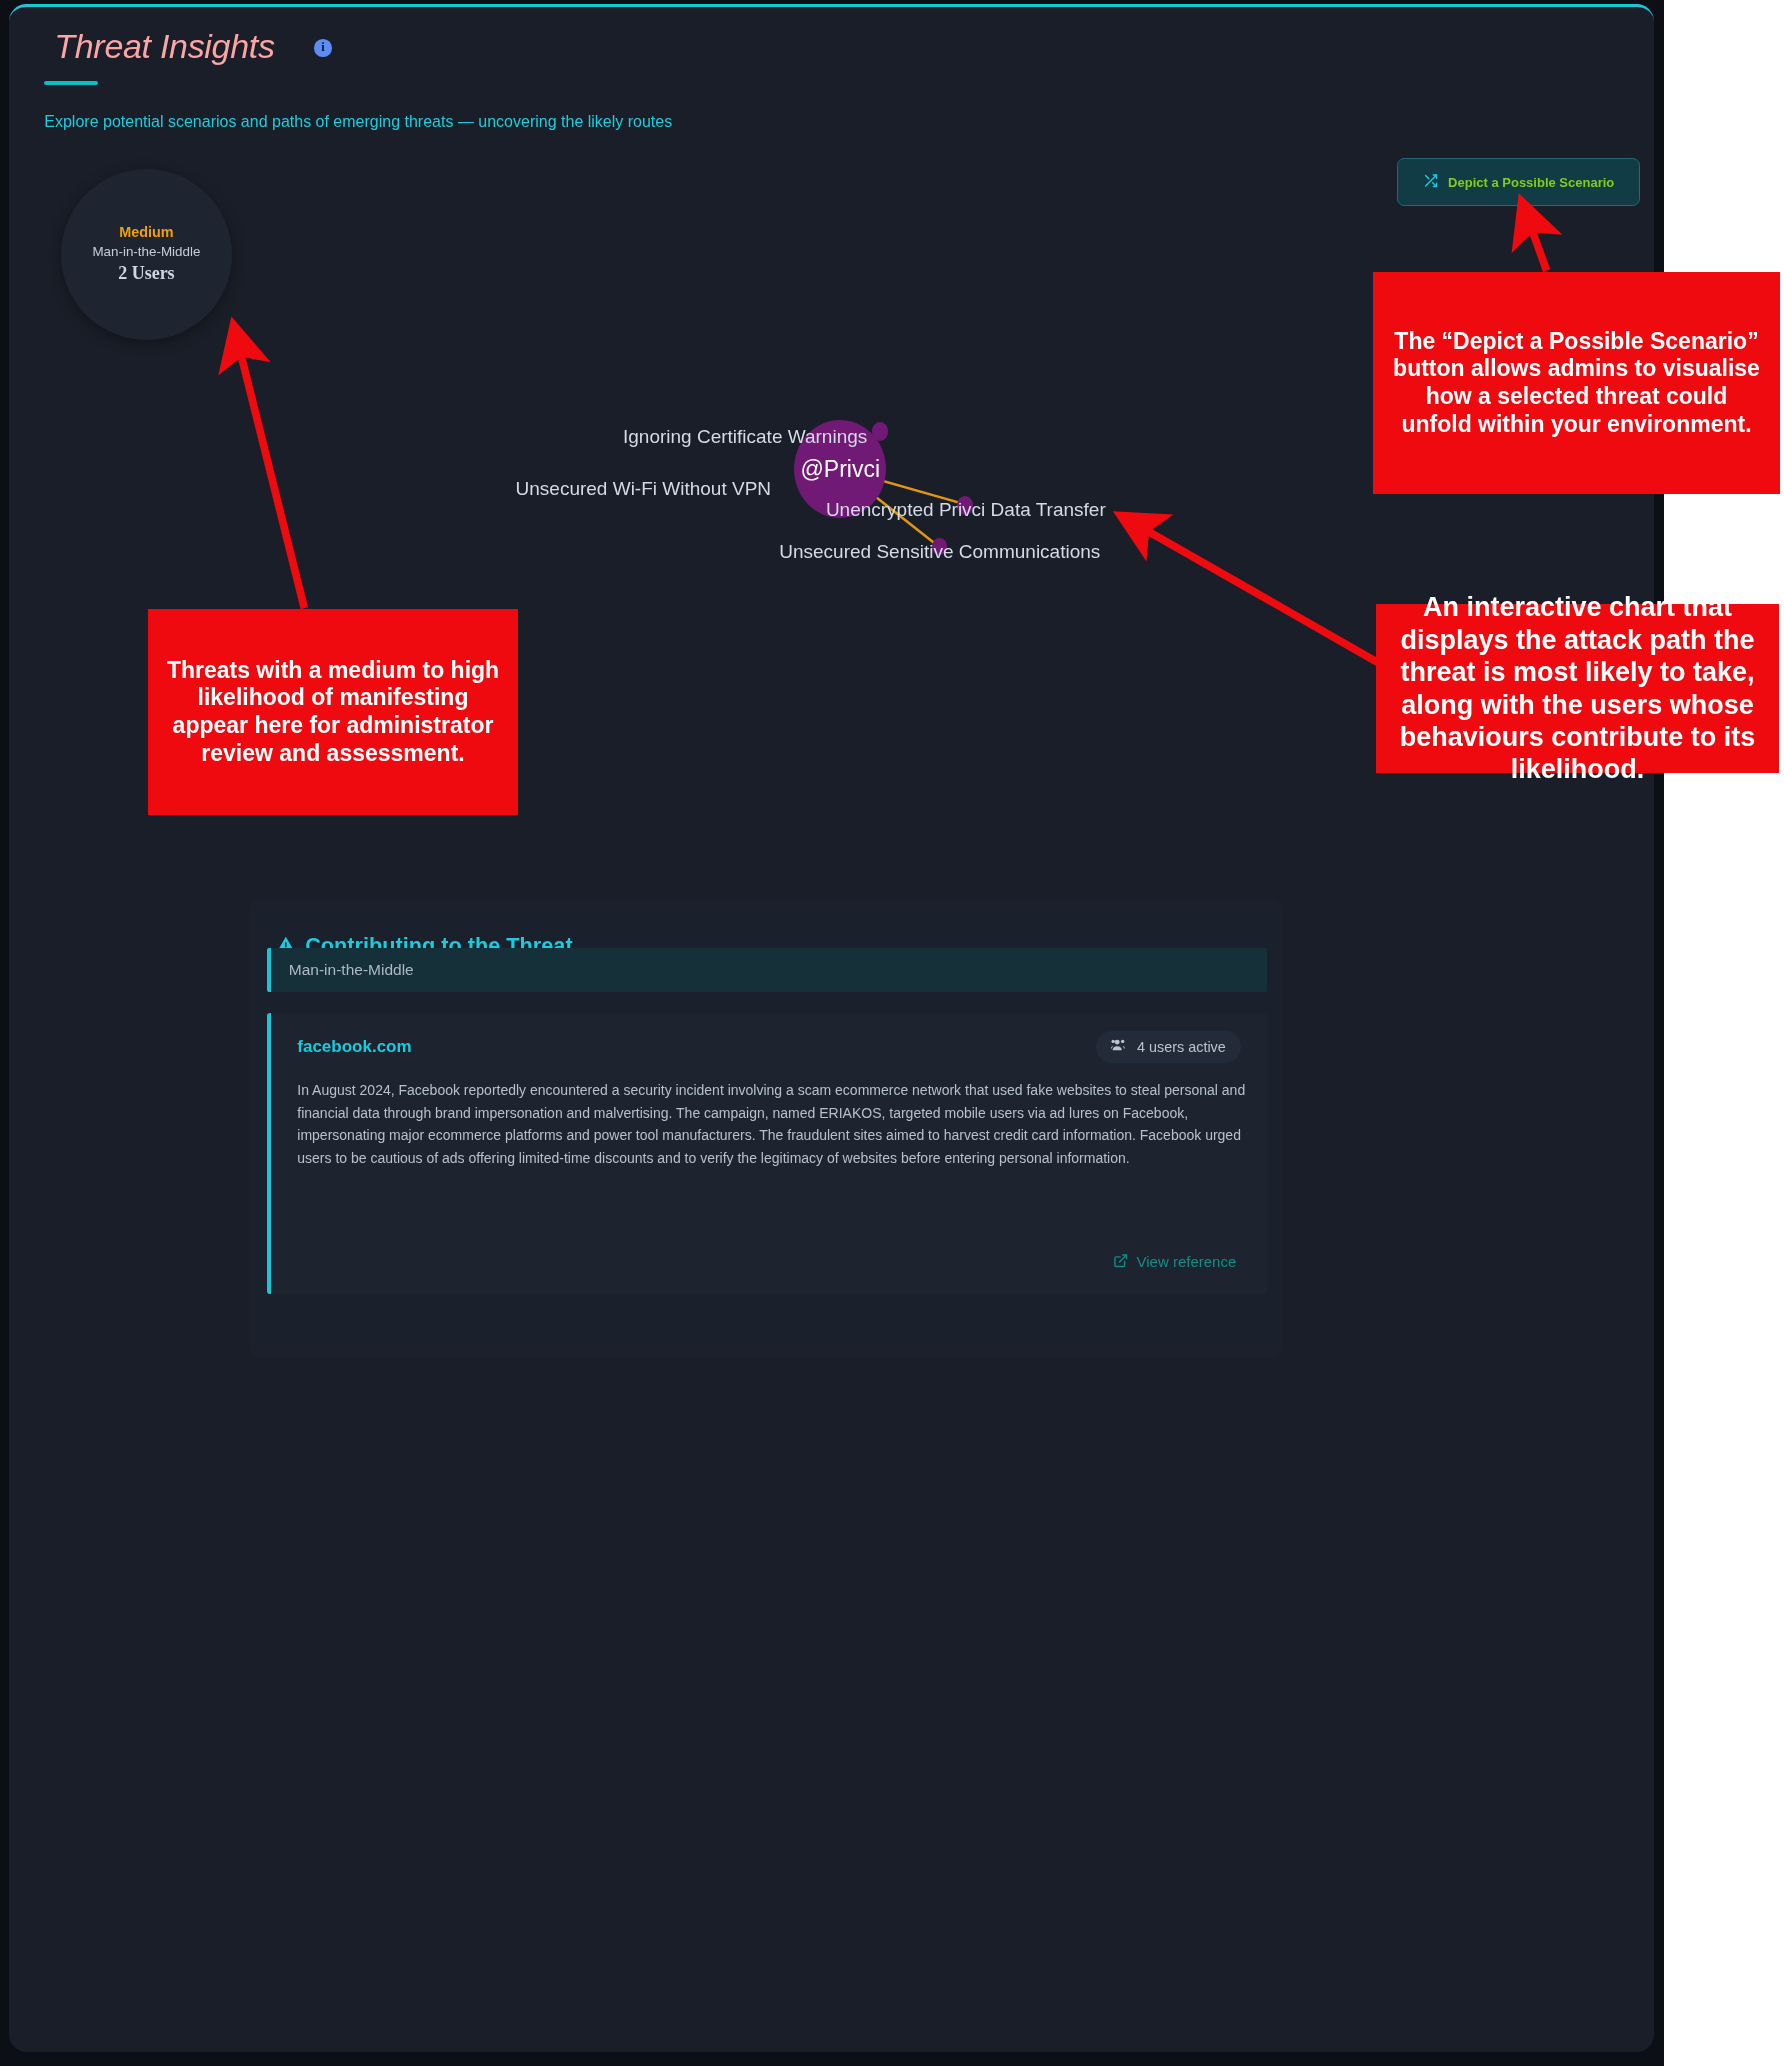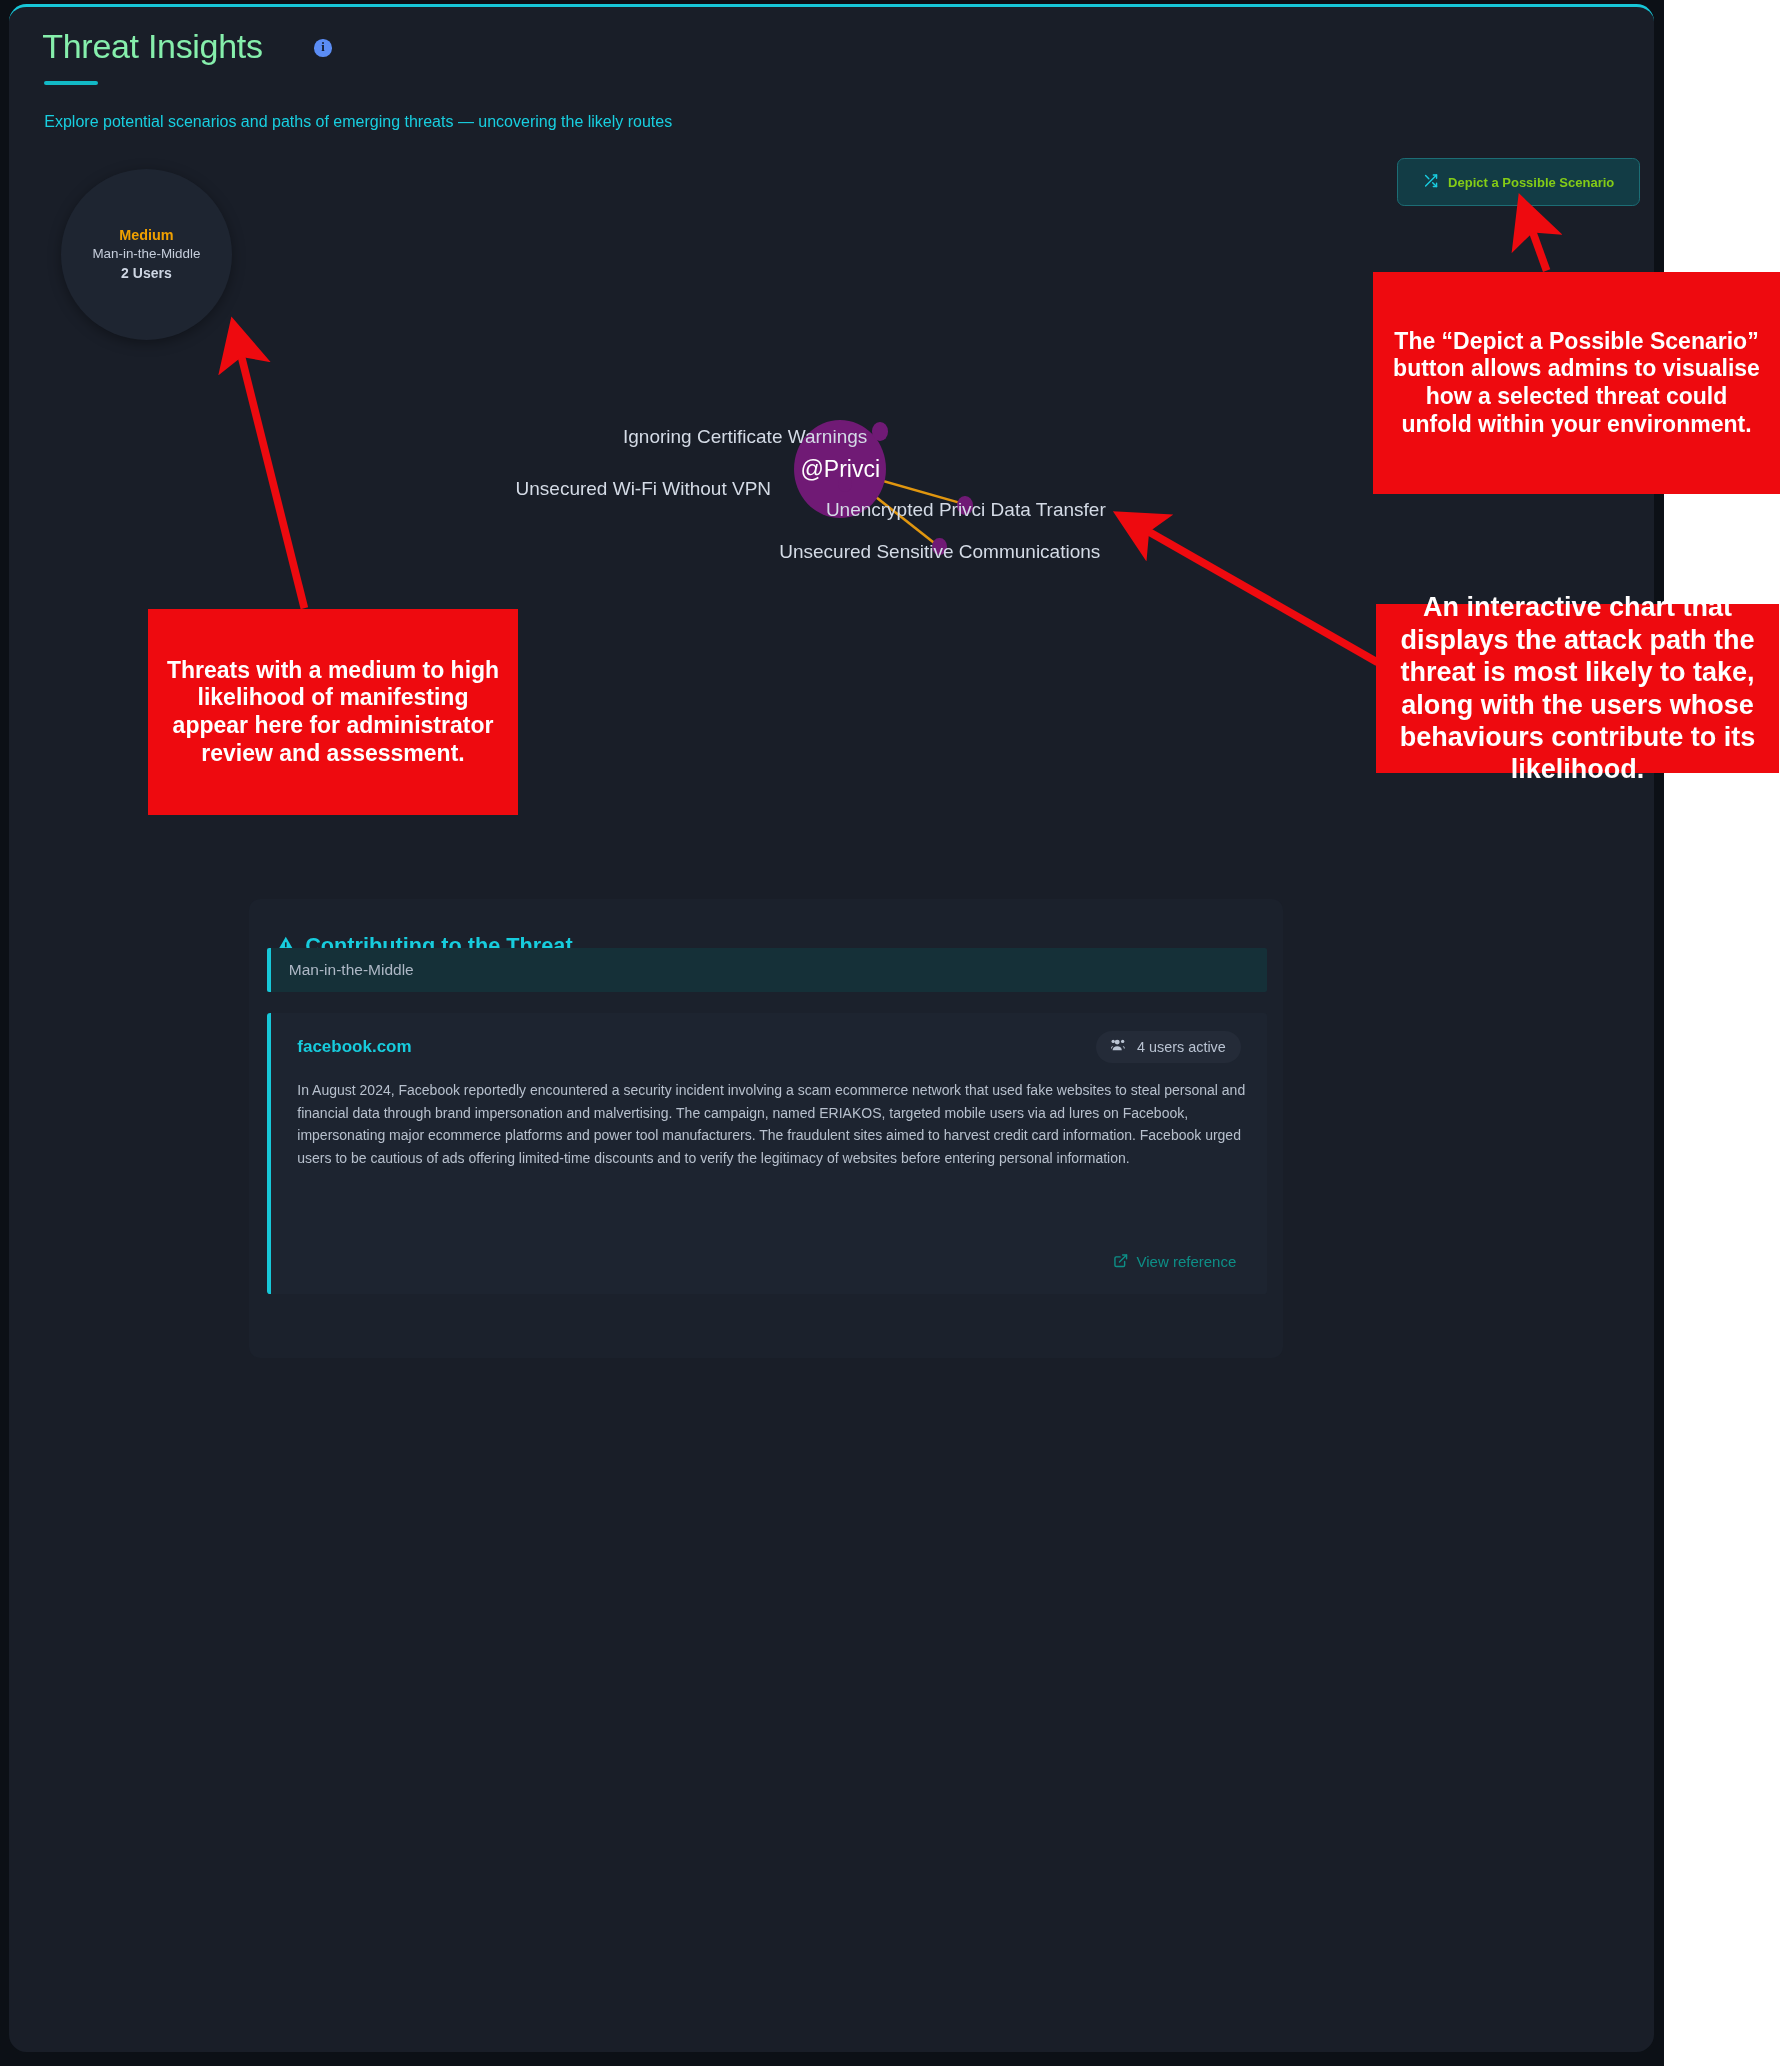--- a/index.html
+++ b/index.html
@@ -16,23 +16,24 @@
   #content-panel{
     position:absolute;left:9.3px;top:4.1px;width:1645px;height:2048px;
     background:#191e28;
     border-top:3.1px solid #17c7d8;
     border-radius:17.5px;
     box-sizing:border-box;
     overflow:hidden;
   }
   
   #page-title{
-    position:absolute;left:33px;top:19.6px;
-    font-size:34px;font-weight:400;color:#86efac;letter-spacing:-0.3px;
+    position:absolute;left:45px;top:19.6px;
+    font-size:34px;font-weight:400;color:#fca5a5;letter-spacing:-0.3px;
     white-space:nowrap;
+    font-style:italic;
   }
   #info-icon{
     position:absolute;left:305px;top:32px;width:17.5px;height:17.5px;border-radius:50%;
     background:#5b8df5;color:#111827;font-size:12.4px;font-weight:bold;
     display:flex;align-items:center;justify-content:center;
     font-family:"Liberation Serif",serif;
   }
   #title-rule{
     position:absolute;left:35px;top:74px;width:54px;height:4.1px;
     background:#12b9c6;border-radius:2.1px;
@@ -58,21 +59,21 @@
   }
   #bubble-mitm{
     left:2.6px;top:0px;width:171px;height:171px;background:#1e2531;
     box-shadow:0 3.1px 12.4px rgba(0,0,0,.35);
   }
   #bubble-se{
     left:20.6px;top:103px;width:163px;height:163px;background:#1b212c;z-index:-1;
   }
   .bub-sev{font-size:14.4px;font-weight:bold;line-height:1.35;}
   .bub-name{font-size:13.4px;line-height:1.35;}
-  .bub-users{font-size:14px;font-weight:bold;line-height:1.4;}
+  .bub-users{font-size:18px;font-weight:bold;line-height:1.4;font-family:Liberation Serif, serif;}
   #bubble-mitm .bub-sev{color:#f0a000;}
   #bubble-mitm .bub-name{color:#c5cddb;}
   #bubble-mitm .bub-users{color:#cfd7e4;}
   #bubble-se .bub-sev{color:#7a5610;}
   #bubble-se .bub-name{color:#555d6b;}
   #bubble-se .bub-users{color:#5a6personal;}
   #bubble-se .bub-users{color:#5a626f;}
   
   #graph{position:absolute;left:567px;top:289px;width:593px;height:392px;}
   .gnode{position:absolute;border-radius:50%;background:#701a75;}

